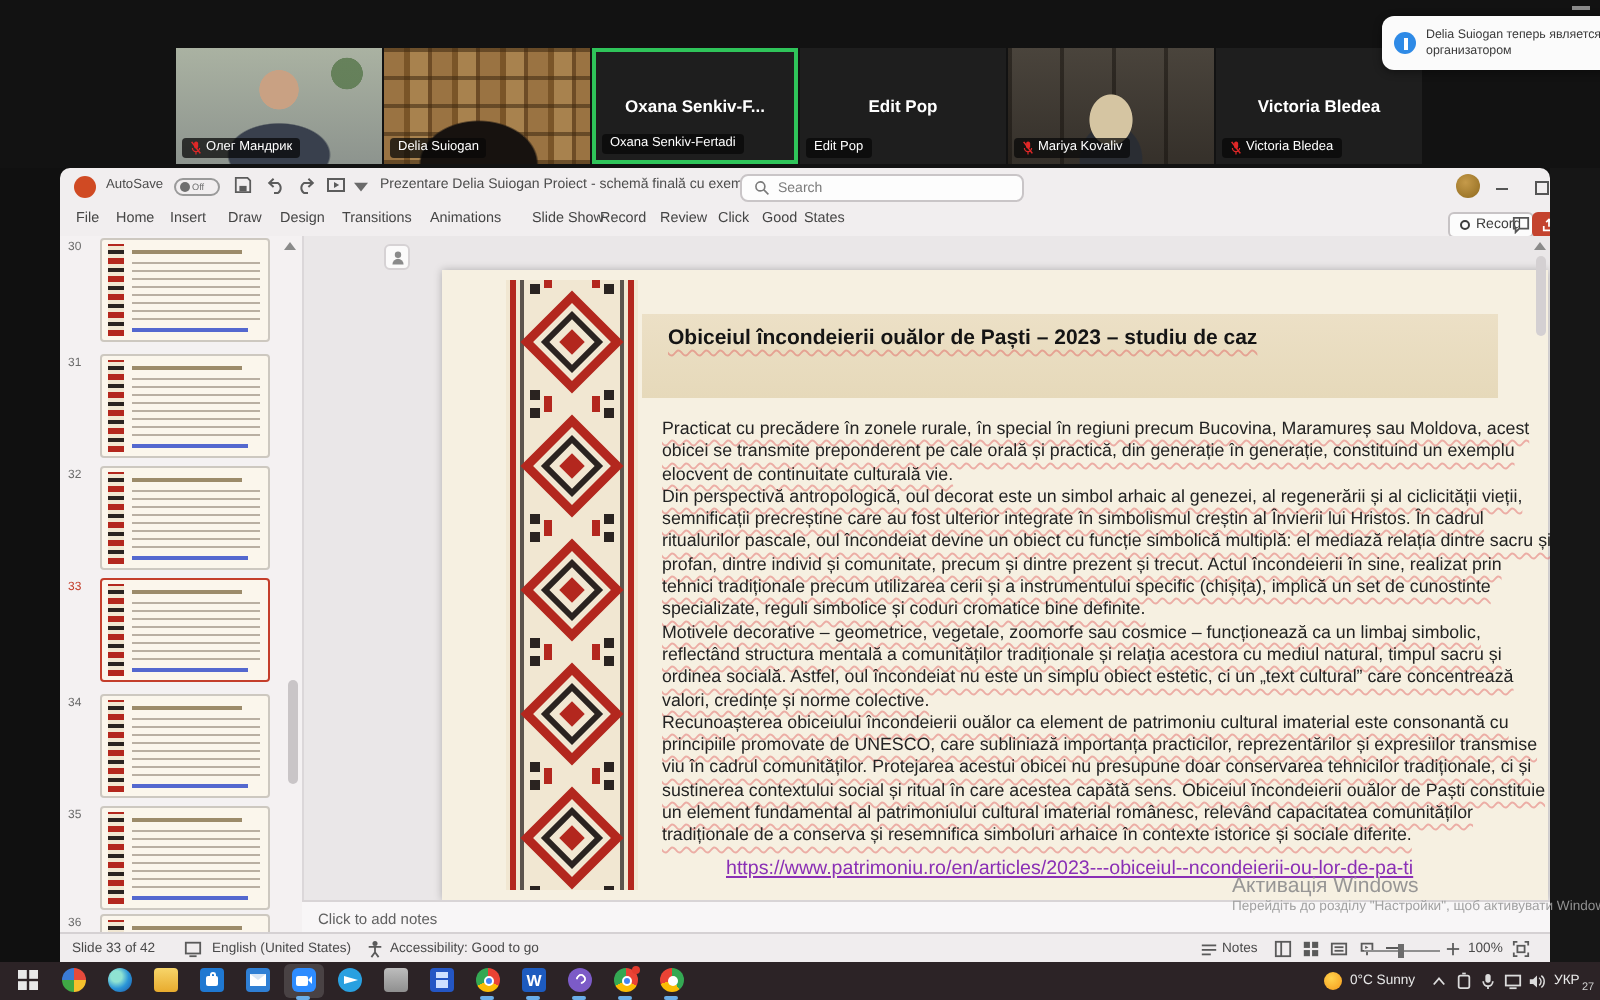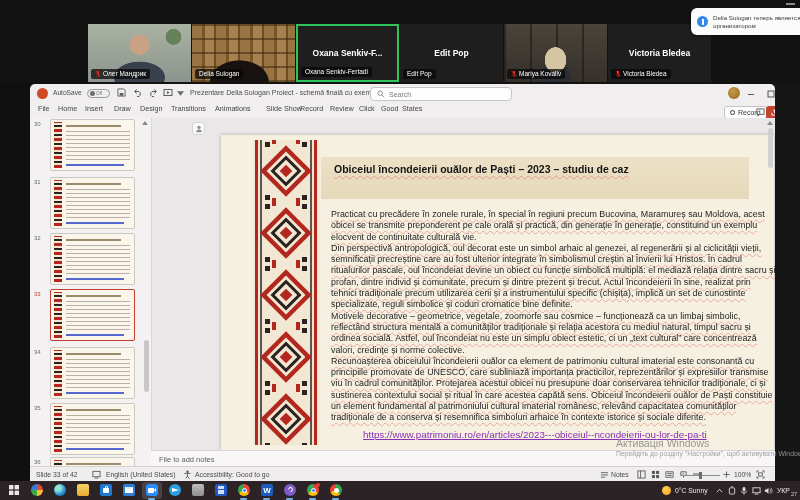--- a/index.html
+++ b/index.html
@@ -379,21 +379,21 @@
       </div>
 
       <a id="slide-link">https://www.patrimoniu.ro/en/articles/2023---obiceiul--ncondeierii-ou-lor-de-pa-ti</a>
     </div>
 
     <div class="scroll-arrow" style="left:615px;top:3px;border-bottom:4px solid #8a8a8a"></div>
     <div id="canvas-scrollbar"></div>
   </div>
 
   <div id="notes-pane">
-    <span>File to add notes</span>
+    <span>Click to add notes</span>
   </div>
 
   <div id="statusbar">
     <span class="sb" style="left:6px">Slide 33 of 42</span>
     <svg class="sb-ic" style="left:62px" width="9" height="9" viewBox="0 0 10 10">
         <rect x="1" y="1.5" width="8" height="6" fill="none" stroke="#5a5a5a"></rect>
         <line x1="3" y1="9" x2="7" y2="9" stroke="#5a5a5a"></line>
       </svg>
     <span class="sb" style="left:76px">English (United States)</span>
     <svg class="sb-ic" style="left:153px" width="9" height="9" viewBox="0 0 10 10">

